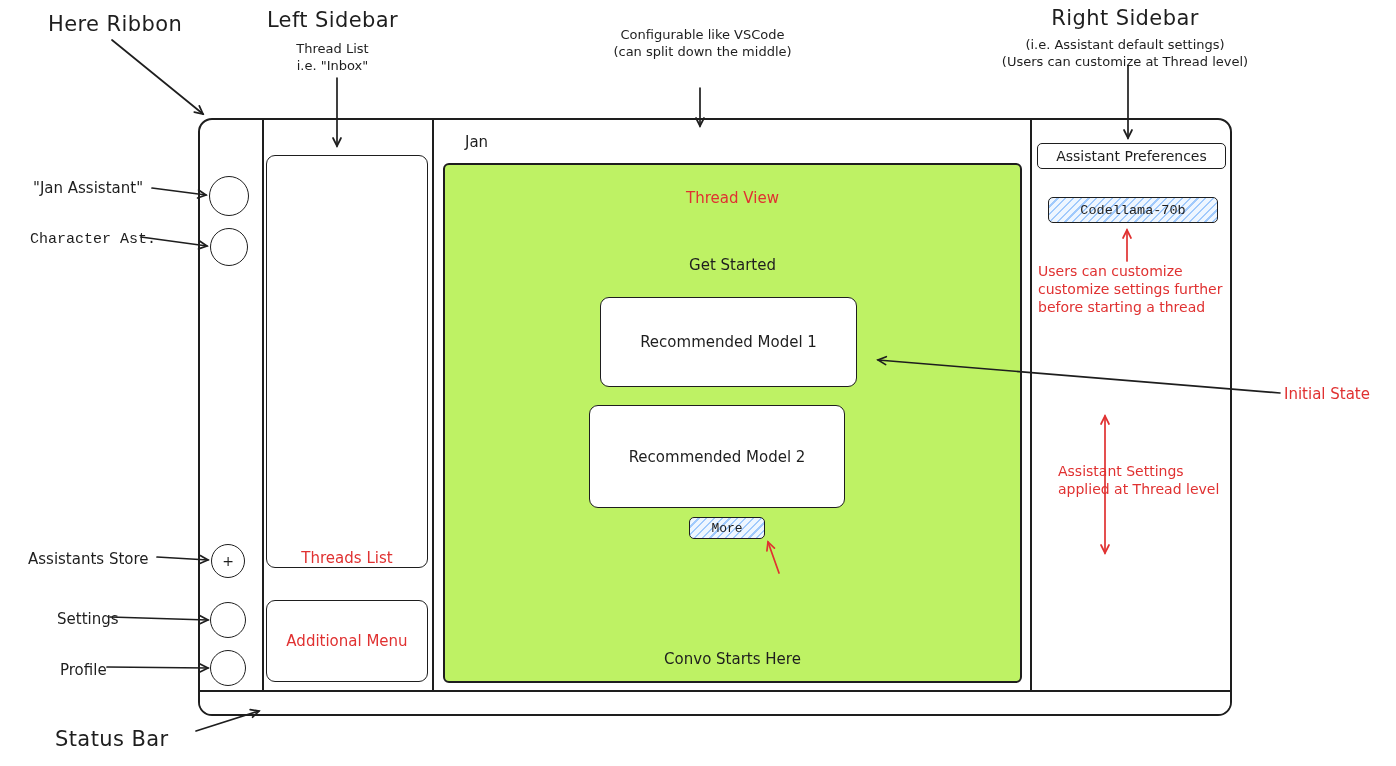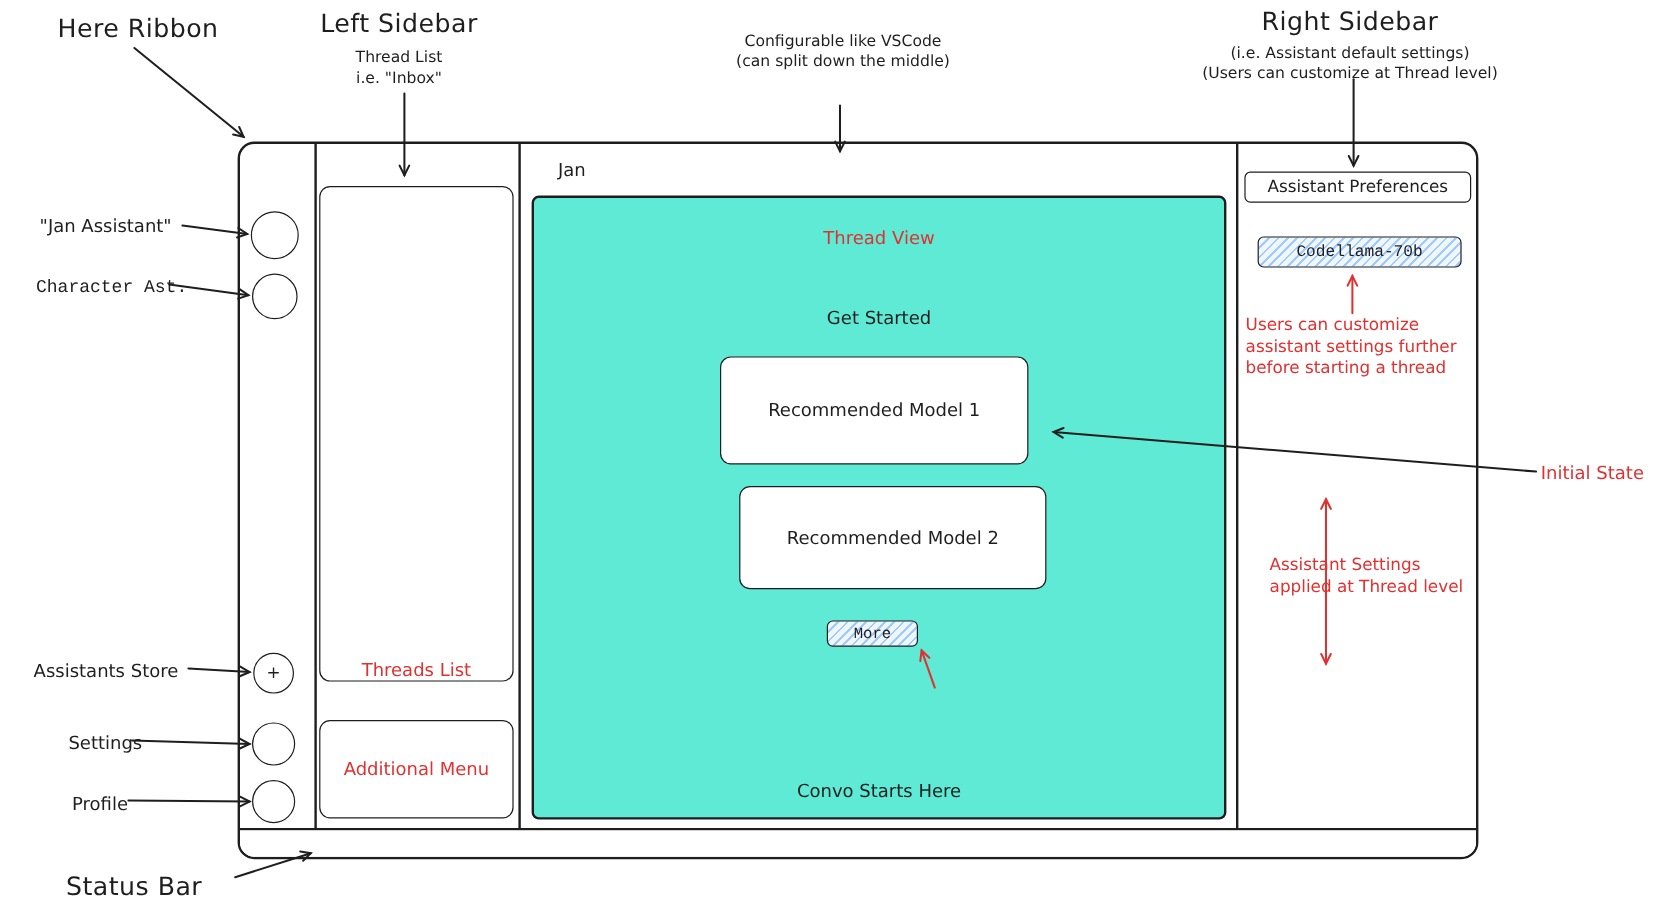--- a/index.html
+++ b/index.html
@@ -25,21 +25,21 @@
 
   .box { position:absolute; border:1.7px solid #1e1e1e; border-radius:9px; background:#fff;
          display:flex; align-items:center; justify-content:center; font-size:15px; }
 
   .hatch { position:absolute; border:1.6px solid #1e1e1e; border-radius:5px;
            display:flex; align-items:center; justify-content:center;
            background-color:#eef6ff;
            background-image:repeating-linear-gradient(135deg, rgba(96,165,250,.55) 0 1.6px, transparent 1.6px 5.5px);font-family:Liberation Mono, monospace; }
 
   .main-inner { position:absolute; left:243px; top:43px; width:579px; height:520px;
-                border:2px solid #1e1e1e; border-radius:6px; background:#5eead4; }
+                border:2px solid #1e1e1e; border-radius:6px; background:#bef264; }
   .centered-line { position:absolute; left:0; width:100%; text-align:center; font-size:15px; white-space:nowrap; }
 
   .annot-block { position:absolute; font-size:14px; line-height:18px; white-space:nowrap; }
 
   svg.overlay { position:absolute; left:0; top:0; width:1396px; height:766px; pointer-events:none; z-index:5; }
 </style>
 </head>
 <body>
 
 <div class="canvas">
@@ -96,42 +96,42 @@
 
     <div class="abs" style="left:265px; top:13px; font-size:15px;">Jan</div>
 
     <div class="main-inner">
       <div class="centered-line red" style="top:24px;">Thread View</div>
       <div class="centered-line" style="top:91px;">Get Started</div>
 
       <div class="box" style="left:155px; top:132px; width:257px; height:90px;">
         <span>Recommended Model 1</span>
       </div>
-      <div class="box" style="left:171px; top:240px; width:256px; height:86px;">
+      <div class="box" style="left:144px; top:240px; width:256px; height:103px;">
         <span>Recommended Model 2</span>
       </div>
 
       <div class="hatch" style="left:244px; top:352px; width:76px; height:22px; font-size:13px;">
         <span>More</span>
       </div>
 
       <div class="centered-line" style="top:485px;">Convo Starts Here</div>
     </div>
 
     <div class="box" style="left:837px; top:23px; width:189px; height:26px; border-radius:5px; font-size:14px;">
       <span>Assistant Preferences</span>
     </div>
 
     <div class="hatch" style="left:848px; top:77px; width:170px; height:26px; font-size:13.5px;">
       <span>Codellama-70b</span>
     </div>
 
     <div class="annot-block red" style="left:838px; top:142px;">
       <div>Users can customize</div>
-      <div>assistant settings further</div>
+      <div>customize settings further</div>
       <div>before starting a thread</div>
     </div>
 
     <div class="annot-block red" style="left:858px; top:342px;">
       <div>Assistant Settings</div>
       <div>applied at Thread level</div>
     </div>
 
     <div class="status-bar"></div>
   </div>

